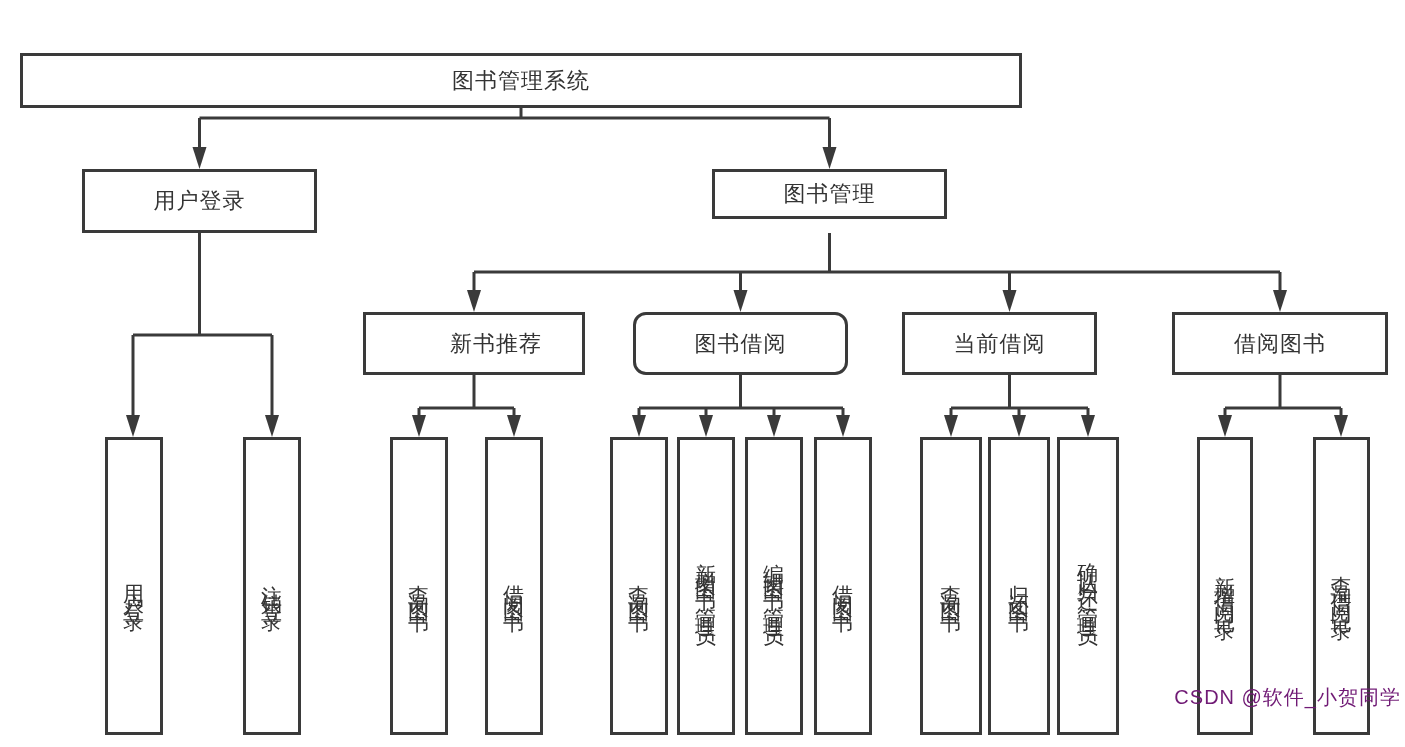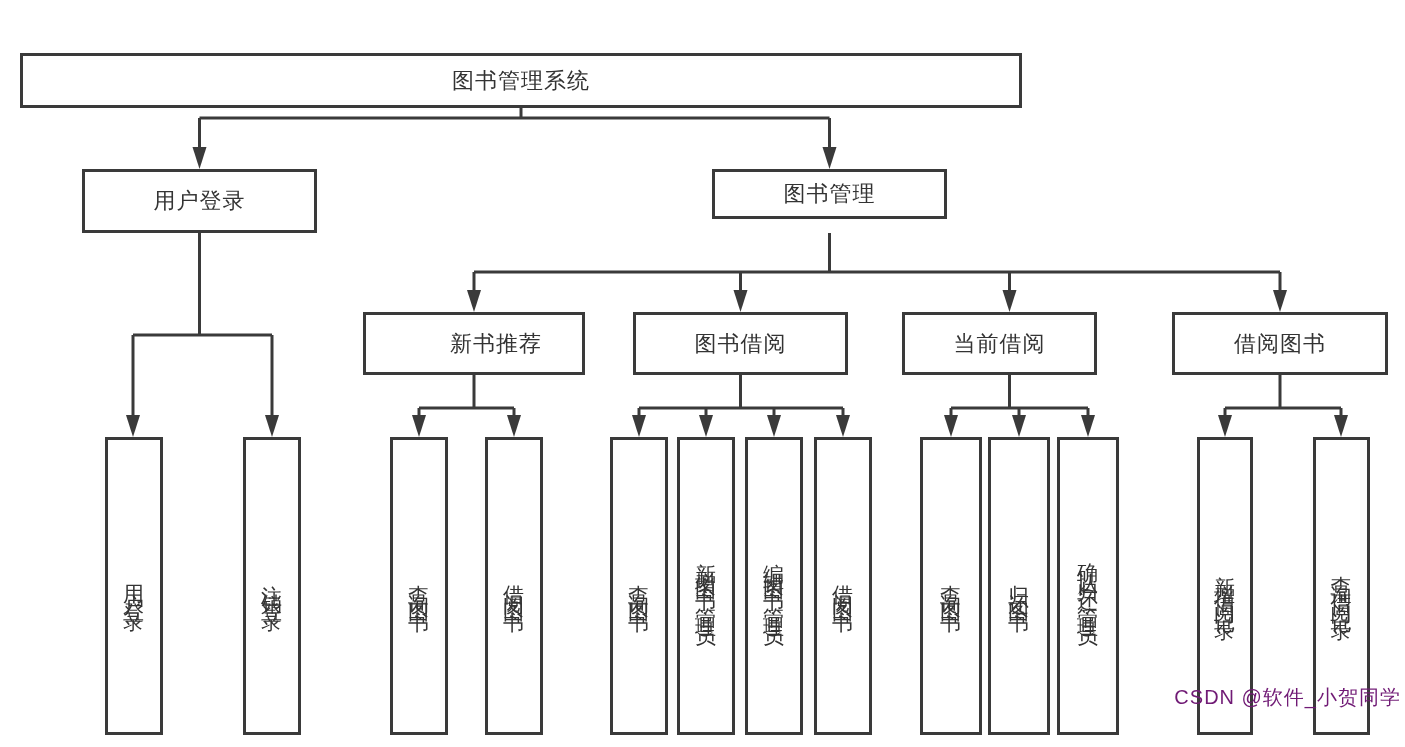--- a/index.html
+++ b/index.html
@@ -115,21 +115,21 @@
       <polygon points="1334,415 1348,415 1341,437"></polygon>
     </g>
   </svg>
 
   <div class="box" style="left:20px; top:13px; width:1002px; height:55px;margin-top:40px;">图书管理系统</div>
 
   <div class="box" style="left:82px; top:169px; width:235px; height:64px;">用户登录</div>
   <div class="box" style="left:712px; top:169px; width:235px; height:50px;">图书管理</div>
 
   <div class="box" style="left:363px; top:312px; width:222px; height:63px;padding-left:44px;">新书推荐</div>
-  <div class="box" style="left:633px; top:312px; width:215px; height:63px;">图书借阅</div>
+  <div class="box" style="left:633px; top:312px; width:215px; height:63px;border-radius:13px;">图书借阅</div>
   <div class="box" style="left:902px; top:312px; width:195px; height:63px;">当前借阅</div>
   <div class="box" style="left:1172px; top:312px; width:216px; height:63px;">借阅图书</div>
 
   <div class="vbox" style="left:105px; top:437px; width:58px; height:298px;">
     <span>用户登录</span>
   </div>
   <div class="vbox" style="left:243px; top:437px; width:58px; height:298px;">
     <span>注销登录</span>
   </div>
 

